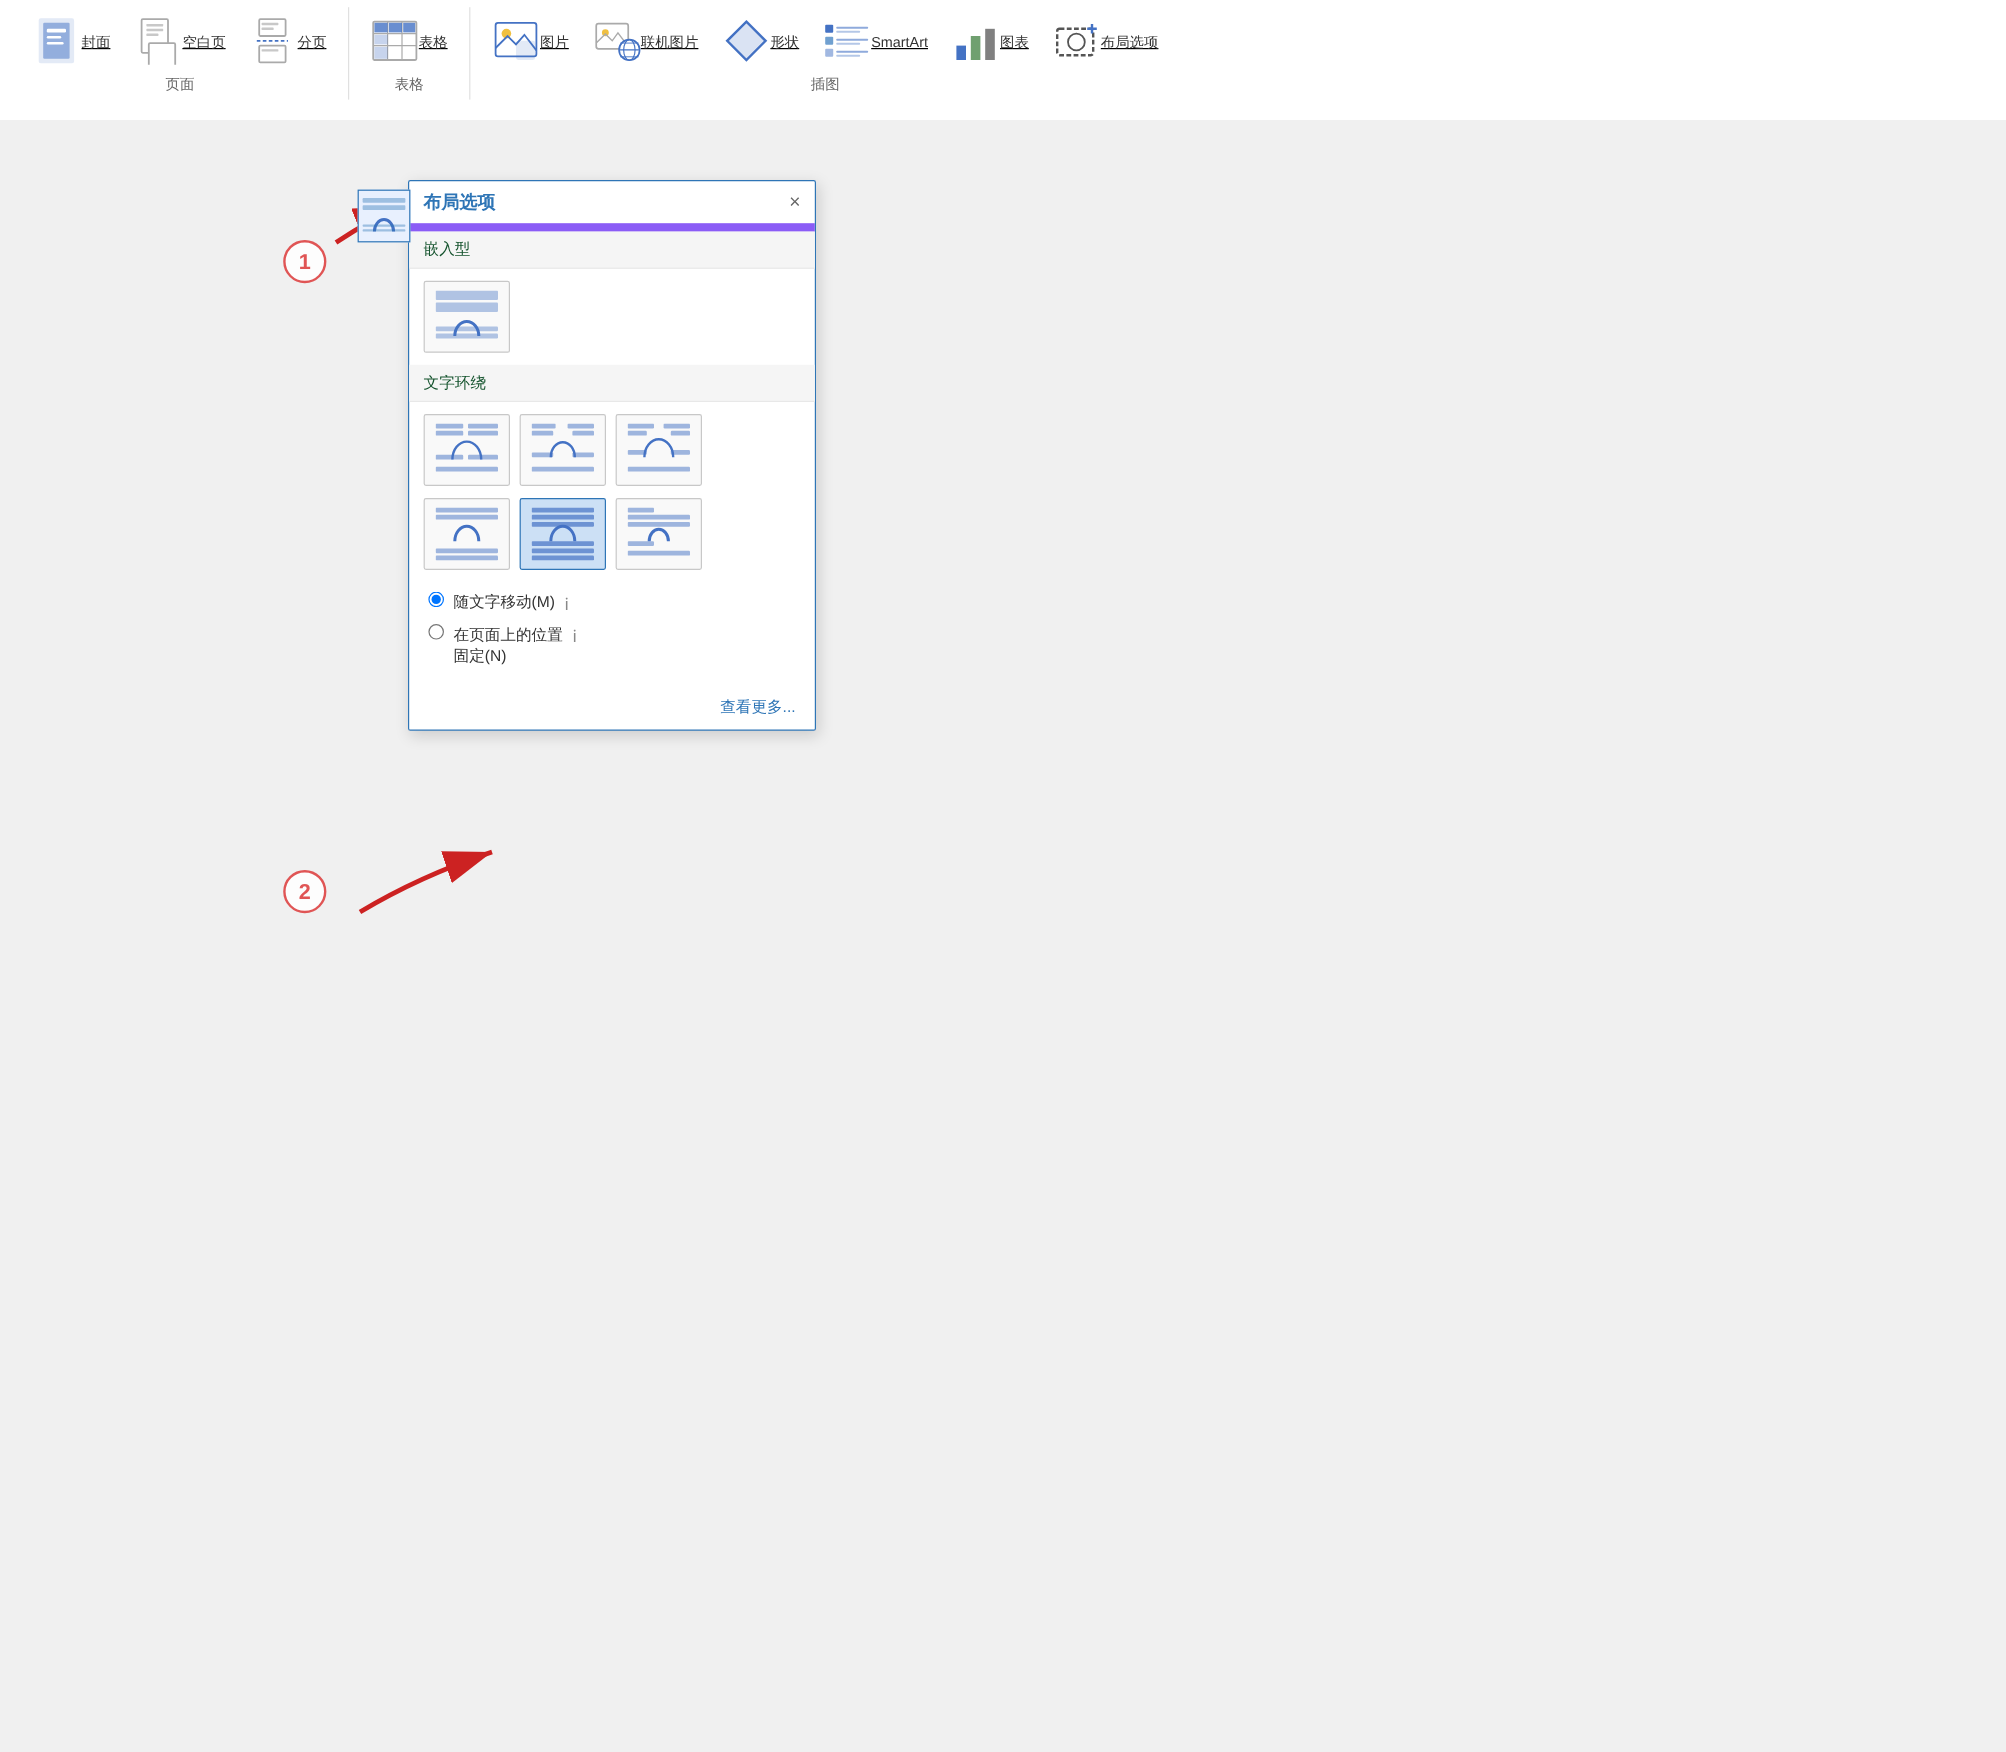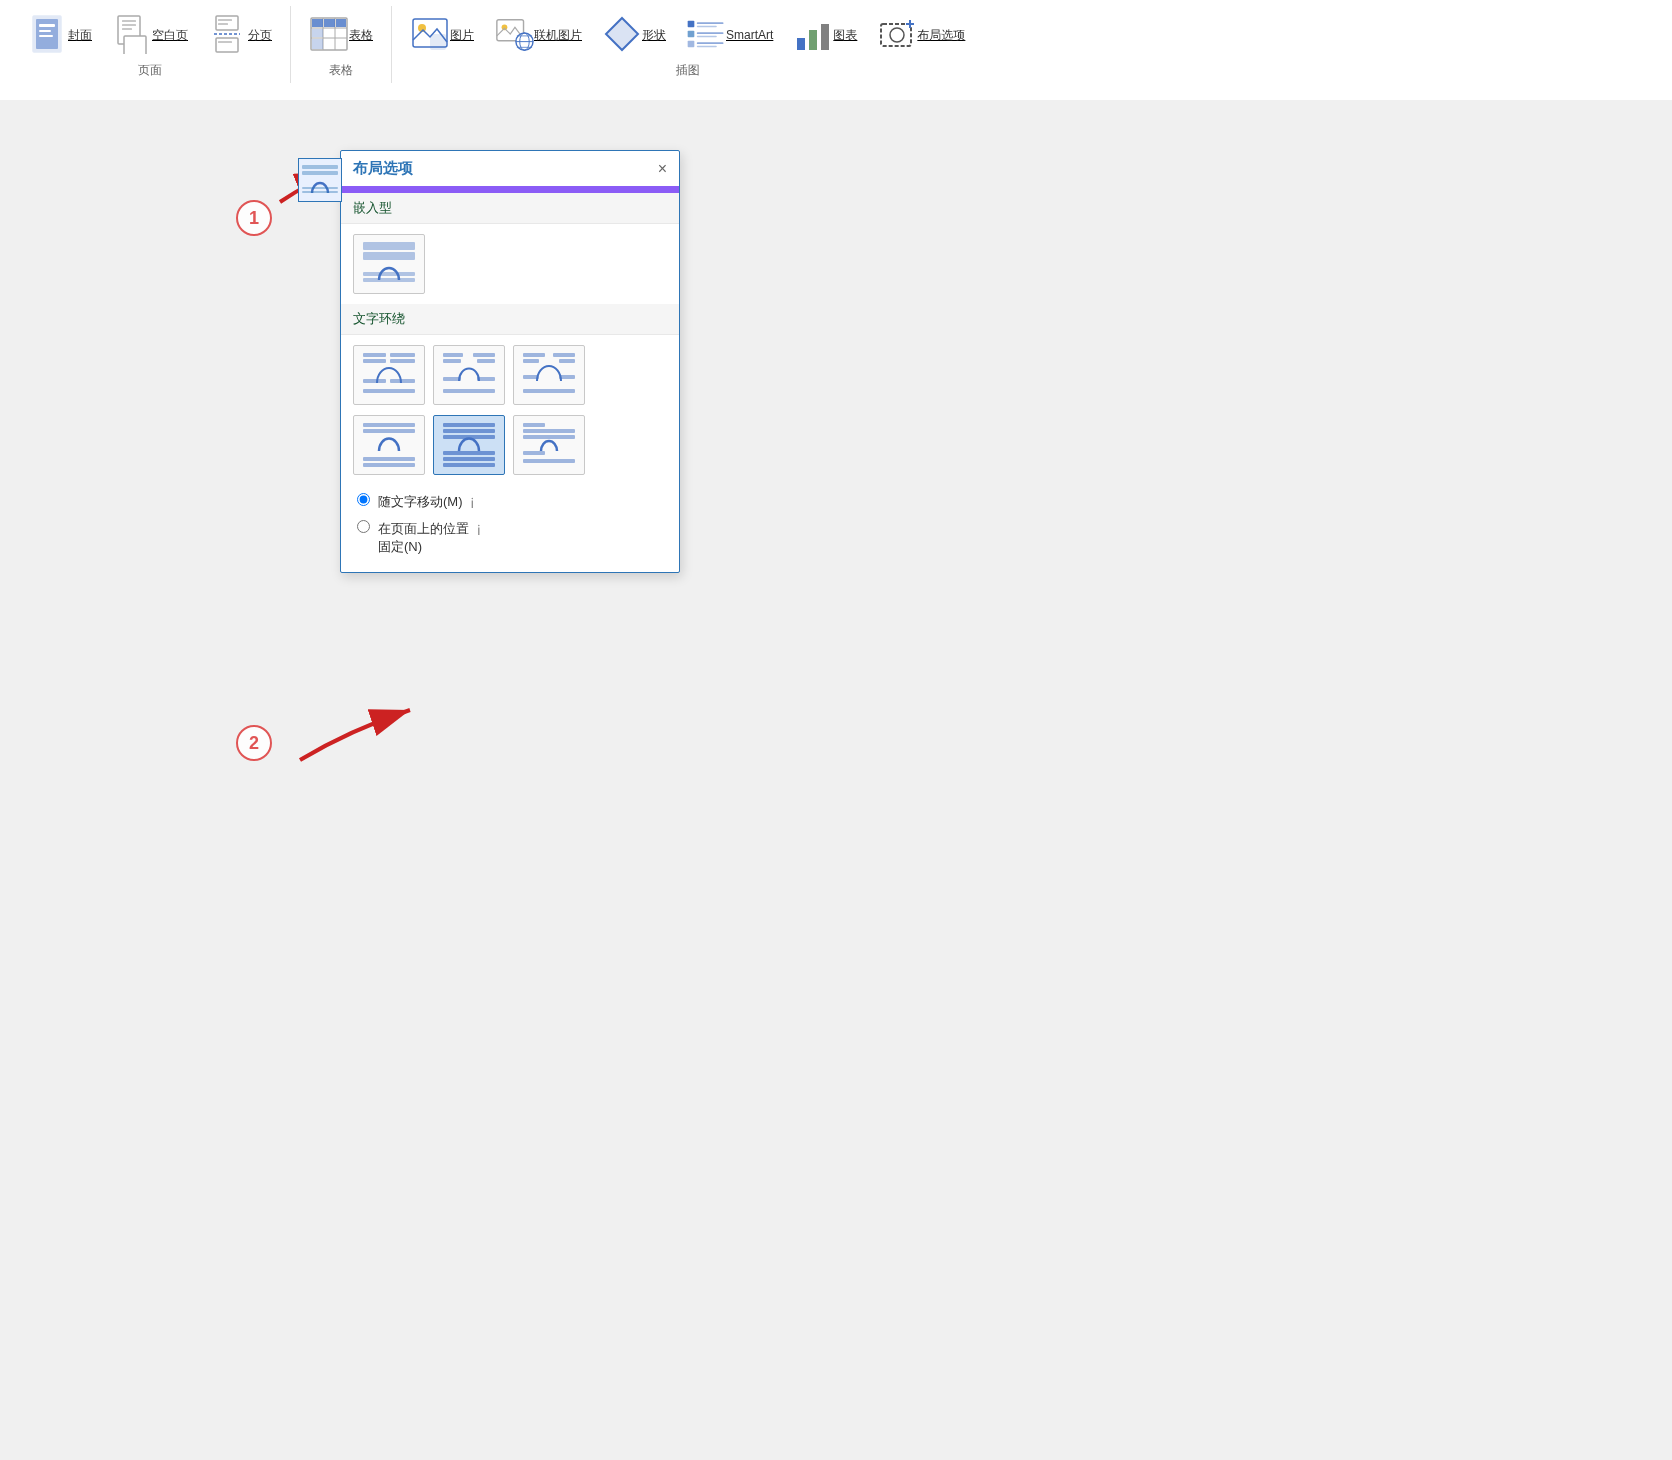--- a/index.html
+++ b/index.html
@@ -576,20 +576,21 @@
         <span style="color:#888; font-size:14px;">ℹ</span>
       </div>
       <div class="layout-radio-item">
         <input type="radio" name="position" style="">
         <span style="white-space:pre-line;">在页面上的位置
 固定(N)</span>
         <span style="color:#888; font-size:14px;">ℹ</span>
       </div>
     </div>
 
+    <div class="layout-more-link">查看更多...</div>
   </div>
 
   <div class="step-circle" style="top:625px; left:236px; width:36px; height:36px;">
     <span>2</span>
   </div>
 
   <svg class="red-arrow-svg" style="top:590px; left:250px; width:200px; height:100px;" viewBox="0 0 200 100">
     <defs>
       <marker id="arrowhead4" markerWidth="10" markerHeight="7" refX="10" refY="3.5" orient="auto">
         <polygon points="0 0, 10 3.5, 0 7" fill="#cc2222"></polygon>

